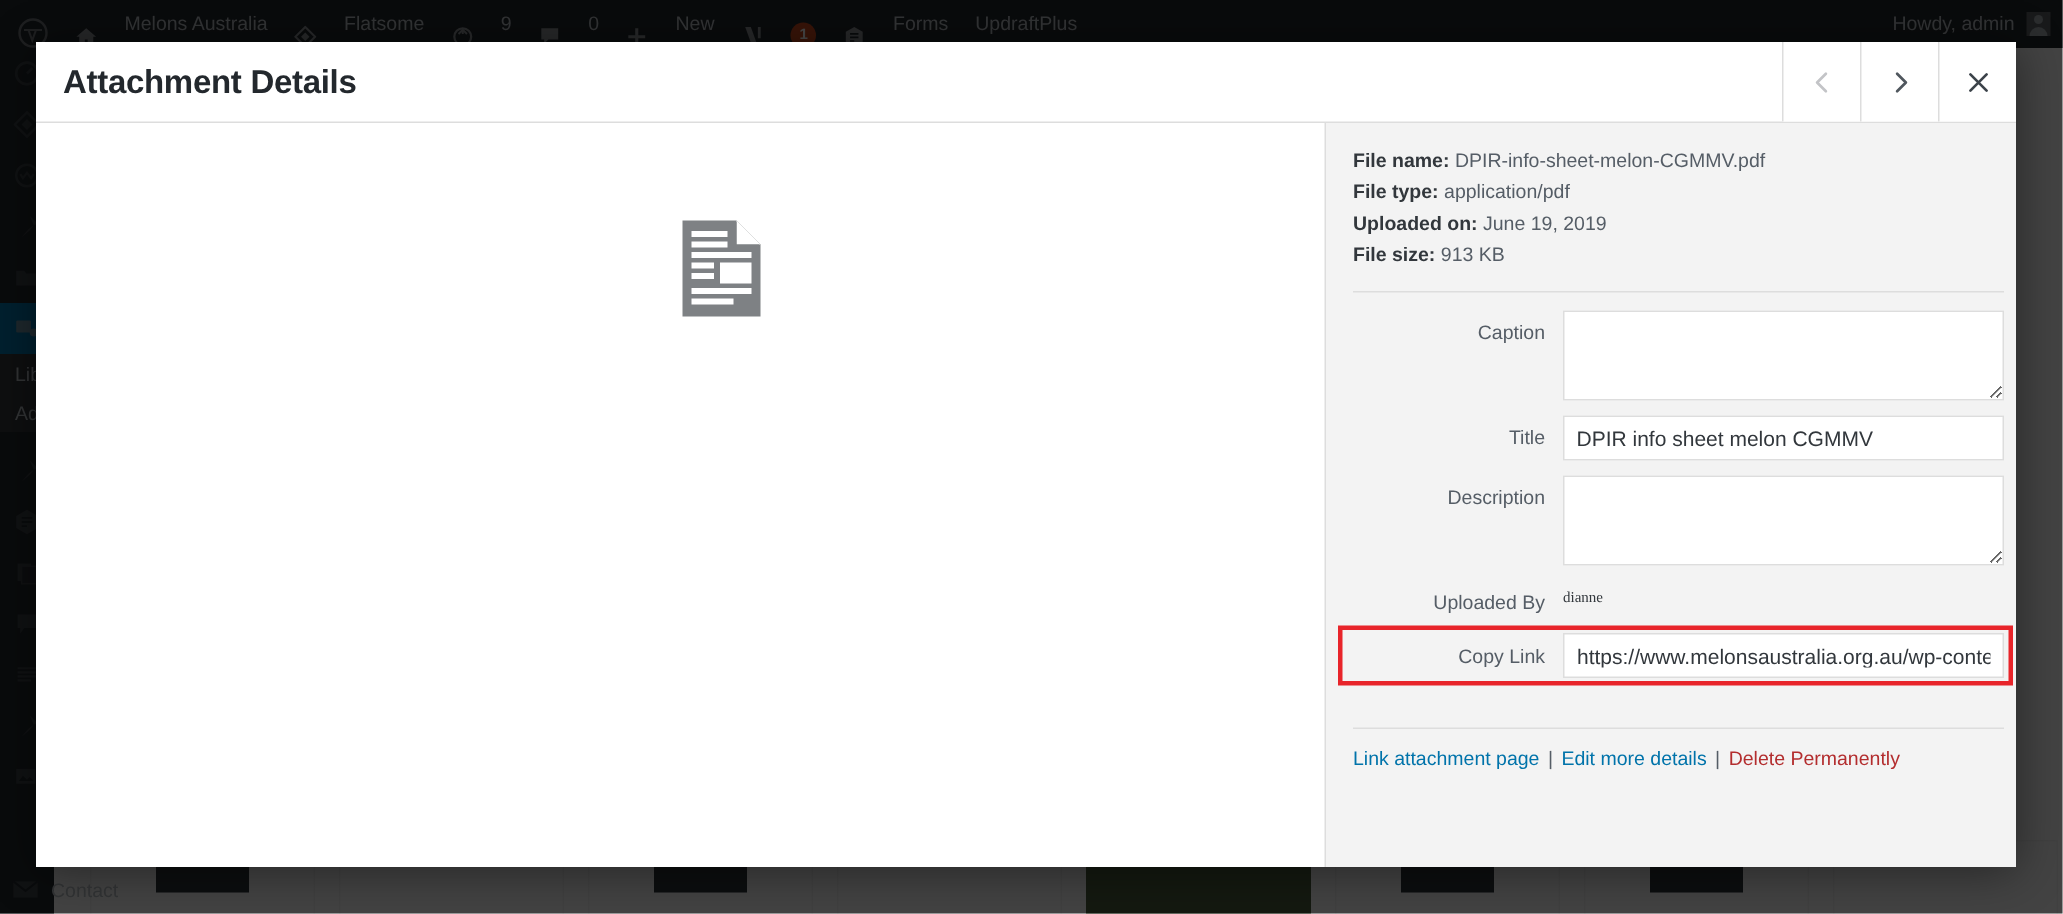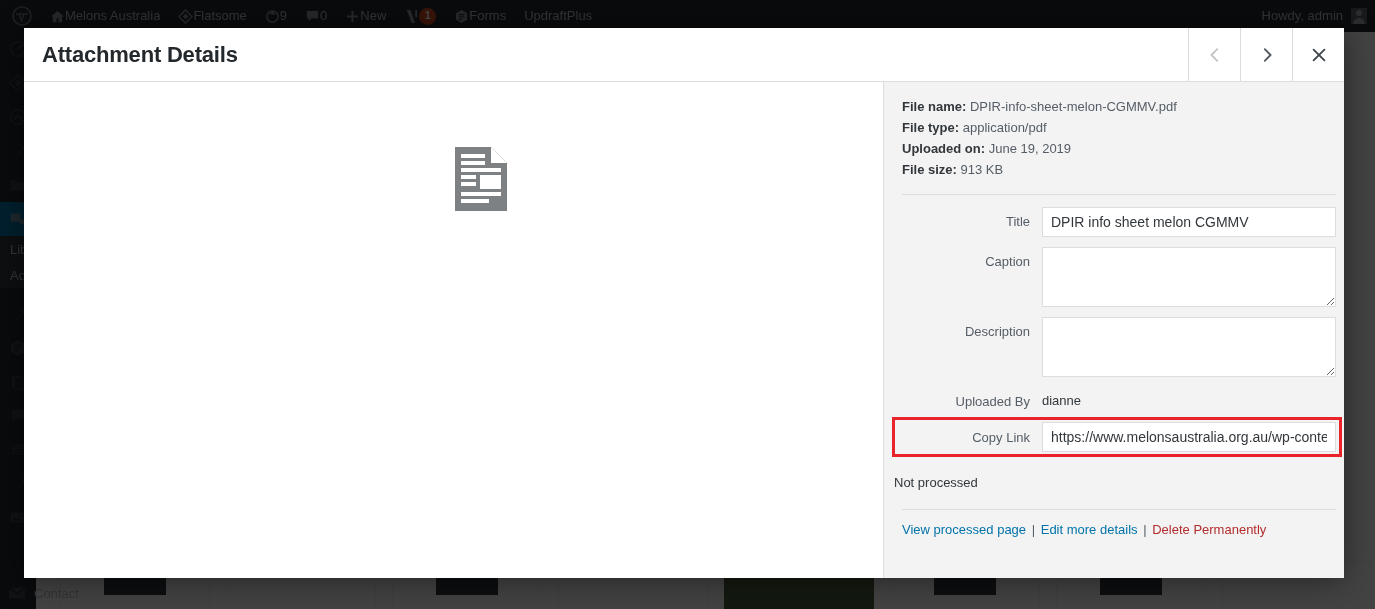--- a/index.html
+++ b/index.html
@@ -15,21 +15,21 @@
   #wp-root { position: absolute; inset: 0; background: #f1f1f1; }
 
   
   #adminbar {
     position: absolute; top: 0; left: 0; right: 0; height: 32px;
     background: #23282d; color: #b4b9be;
     font-size: 13px; line-height: 32px; z-index: 30;
     display: flex; align-items: center; white-space: nowrap;
   }
   .ab-item {
-    display: flex; align-items: center; gap: 0;
+    display: flex; align-items: flex-end; gap: 18px;
     padding: 0 9px; height: 32px; color: #b4b9be; font-size: 13px;
   }
   .ab-logo { padding: 0 9px 0 12px; }
   .ab-right { margin-left: auto; display: flex; align-items: center; padding-right: 8px; }
   .ab-avatar {
     width: 16px; height: 16px; background: #5a5f63; margin-left: 8px;
     display:inline-block; position: relative; overflow: hidden;
   }
   .ab-avatar::before {
     content:""; position:absolute; width:6px; height:6px; border-radius:50%;
@@ -135,21 +135,21 @@
     width: 100%; height: 30px; border:1px solid #ddd; background:#fff;
     padding: 0 8px; font-size: 14px; color:#32373c;
     font-family:"Liberation Sans", sans-serif; border-radius:0;
   }
   textarea.txt {
     width: 100%; height: 60px; border:1px solid #ddd; background:#fff;
     padding: 6px 8px; font-size: 14px; color:#32373c; resize: vertical;
     font-family:"Liberation Sans", sans-serif; border-radius:0; display:block;
   }
   .field-static {
-    font-size: 13px; color:#32373c; padding-top: 5px; line-height:1.45;
+    font-size: 10px; color:#32373c; padding-top: 5px; line-height:1.45;font-family:Liberation Serif, serif;
   }
   .field-static a.ulink { color:#0073aa; text-decoration: underline; }
   .row-copy { position: relative; margin-bottom: 17px; }
   .row-copy .field-label { padding-top: 6px; }
   .redbox {
     position:absolute; left: -2px; top: -5px; right: -6px; bottom: -5px;
     border: 3px solid #e8242a; pointer-events:none;
   }
   .footer-hr { height:1px; background:#ddd; margin: 16px 0 12px 8px; }
   .footer-links { font-size:13px; padding-left:8px; color:#555d66; }
@@ -480,30 +480,30 @@
         </div>
         <div>
           <b>File size:</b>
           <span>913 KB</span>
         </div>
       </div>
 
       <div class="hr"></div>
 
       <div class="field-row">
+        <div class="field-label">Caption</div>
+        <div class="field-ctl">
+          <textarea class="txt" style=""></textarea>
+        </div>
+      </div>
+
+      <div class="field-row">
         <div class="field-label">Title</div>
         <div class="field-ctl">
           <input class="txt" type="text" value="DPIR info sheet melon CGMMV" style="">
-        </div>
-      </div>
-
-      <div class="field-row">
-        <div class="field-label">Caption</div>
-        <div class="field-ctl">
-          <textarea class="txt" style=""></textarea>
         </div>
       </div>
 
       <div class="field-row">
         <div class="field-label">Description</div>
         <div class="field-ctl">
           <textarea class="txt" style=""></textarea>
         </div>
       </div>
 
@@ -515,27 +515,26 @@
 
       <div class="field-row row-copy">
         <div class="redbox"></div>
         <div class="field-label">Copy Link</div>
         <div class="field-ctl">
           <input class="txt" type="text" readonly="" value="https://www.melonsaustralia.org.au/wp-content/uploads/2019/06/DPIR-info-sheet-melon-CGMMV.pdf" style="">
         </div>
       </div>
 
       <div class="field-row">
-        <div class="field-ctl field-static">Not processed</div>
       </div>
 
       <div class="footer-hr"></div>
 
       <div class="footer-links">
-        <a href="#">View processed page</a>
+        <a href="#">Link attachment page</a>
         <span class="sep">|</span>
         <a href="#">Edit more details</a>
         <span class="sep">|</span>
         <a href="#" class="danger">Delete Permanently</a>
       </div>
 
     </div>
   </div>
 </div>
 

